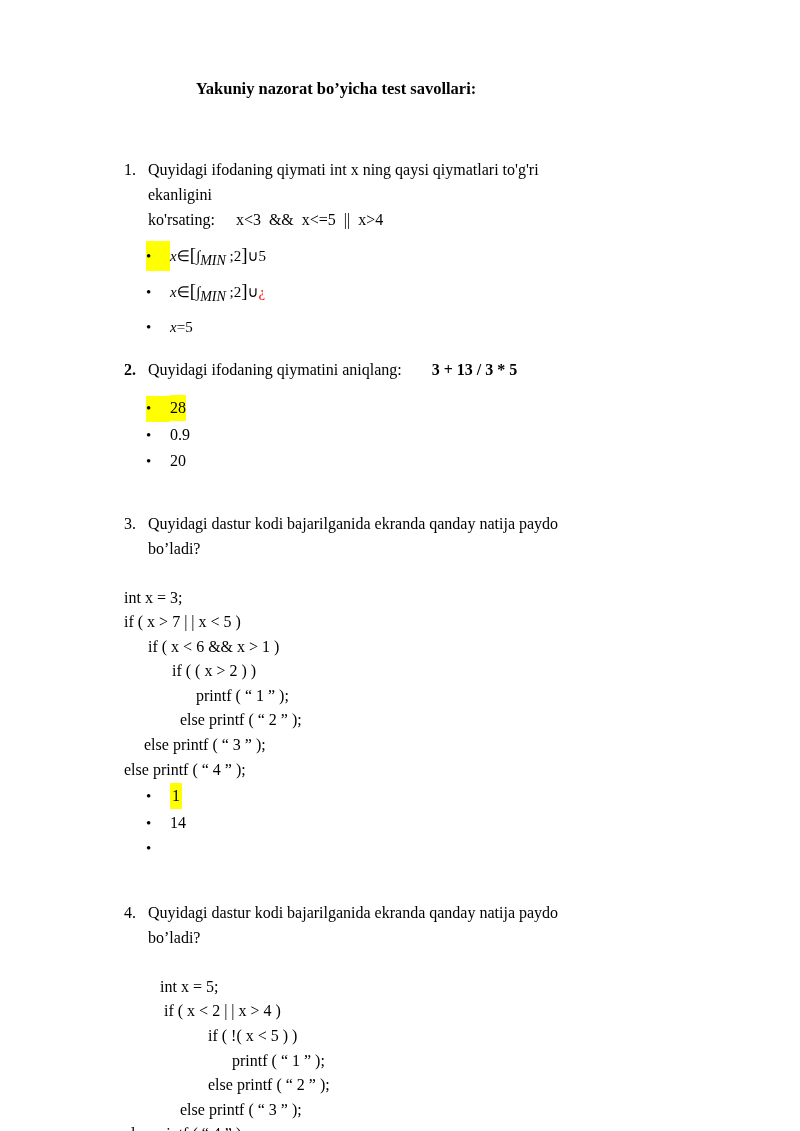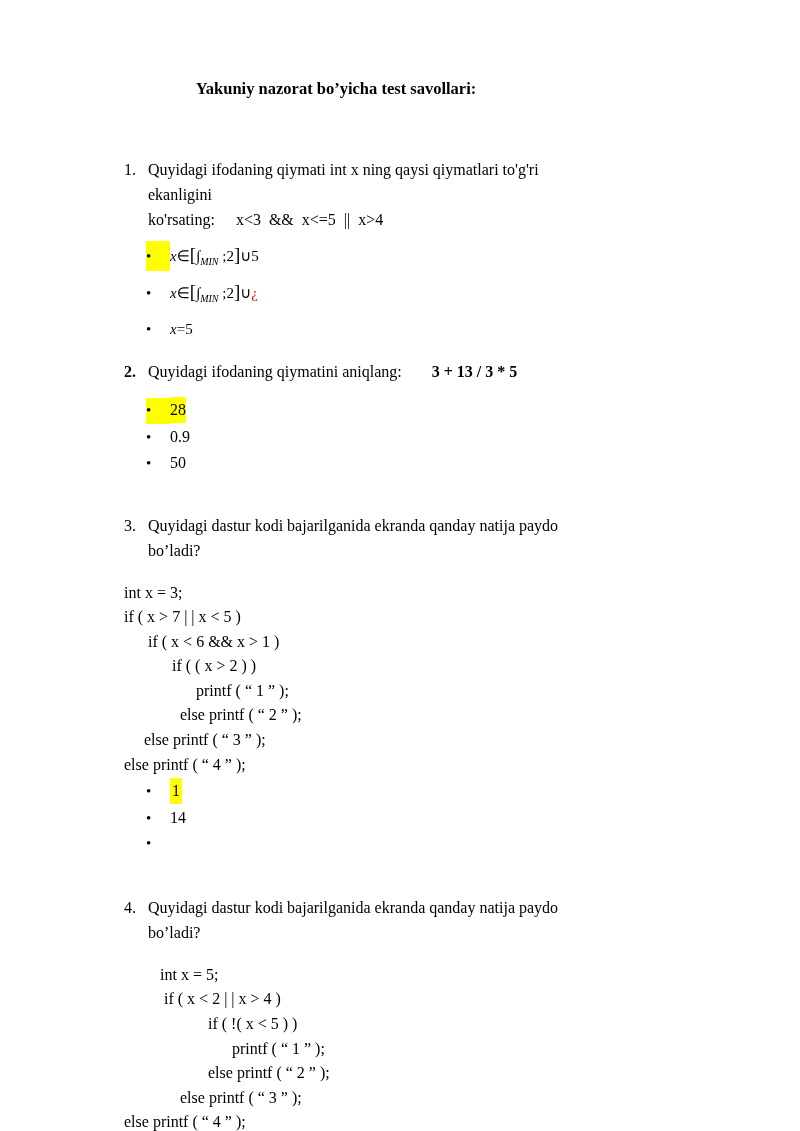--- a/index.html
+++ b/index.html
@@ -27,36 +27,36 @@
 
   .options { margin-top:8px; }
   .option { display:flex; align-items:baseline; line-height:25.5px; margin-left:22px; }
   .bullet { flex:0 0 24px; width:24px; font-size:15px; }
   .opt-label { white-space:pre; }
 
   .q1-options .option { line-height:30px; }
   .formula { font-size:15px; }
   .formula .var, .var { font-style:italic; }
   .formula .bracket { font-size:19px; }
-  .formula sub { font-size:10px; font-style:italic; }
+  .formula sub { font-size:14px; font-style:italic; }
   .red { color: var(--red, #ff0000); }
 
   .hl-bullet { background: var(--highlight, #ffff00); }
   .hl-full .bullet, .hl-full .opt-label { background: var(--highlight, #ffff00); }
   .hl-text { background: var(--highlight, #ffff00); padding:0 2px; }
 
   
   .q2 { margin-top:15px; }
   .q2-expr { white-space:pre; font-weight:700; margin-left:30px; }
   .q2-options { margin-top:13px; }
 
   
   .q3 { margin-top:36px; }
   .q4 { margin-top:38px; }
-  .code-block { margin-top:18px; }
+  .code-block { margin-top:25px; }
   .code-line { white-space:pre; line-height:24.6px; font-size:16px; }
   .q3-options { margin-top:1px; }
 </style>
 </head>
 <body>
 
 <div class="page">
 
   <div class="doc-title">Yakuniy nazorat bo’yicha test savollari:</div>
 
@@ -95,21 +95,21 @@
         <div class="option hl-full">
           <span class="bullet">•</span>
           <span class="opt-label">28</span>
         </div>
         <div class="option">
           <span class="bullet">•</span>
           <span class="opt-label">0.9</span>
         </div>
         <div class="option">
           <span class="bullet">•</span>
-          <span class="opt-label">50</span>
+          <span class="opt-label">20</span>
         </div>
       </div>
     </section>
 
     <section class="question q3">
       <div class="q-head">
         <span class="q-num">3.</span>
         <span class="q-text">Quyidagi dastur kodi bajarilganida ekranda qanday natija paydo bo’ladi?</span>
       </div>
       <div class="code-block">

